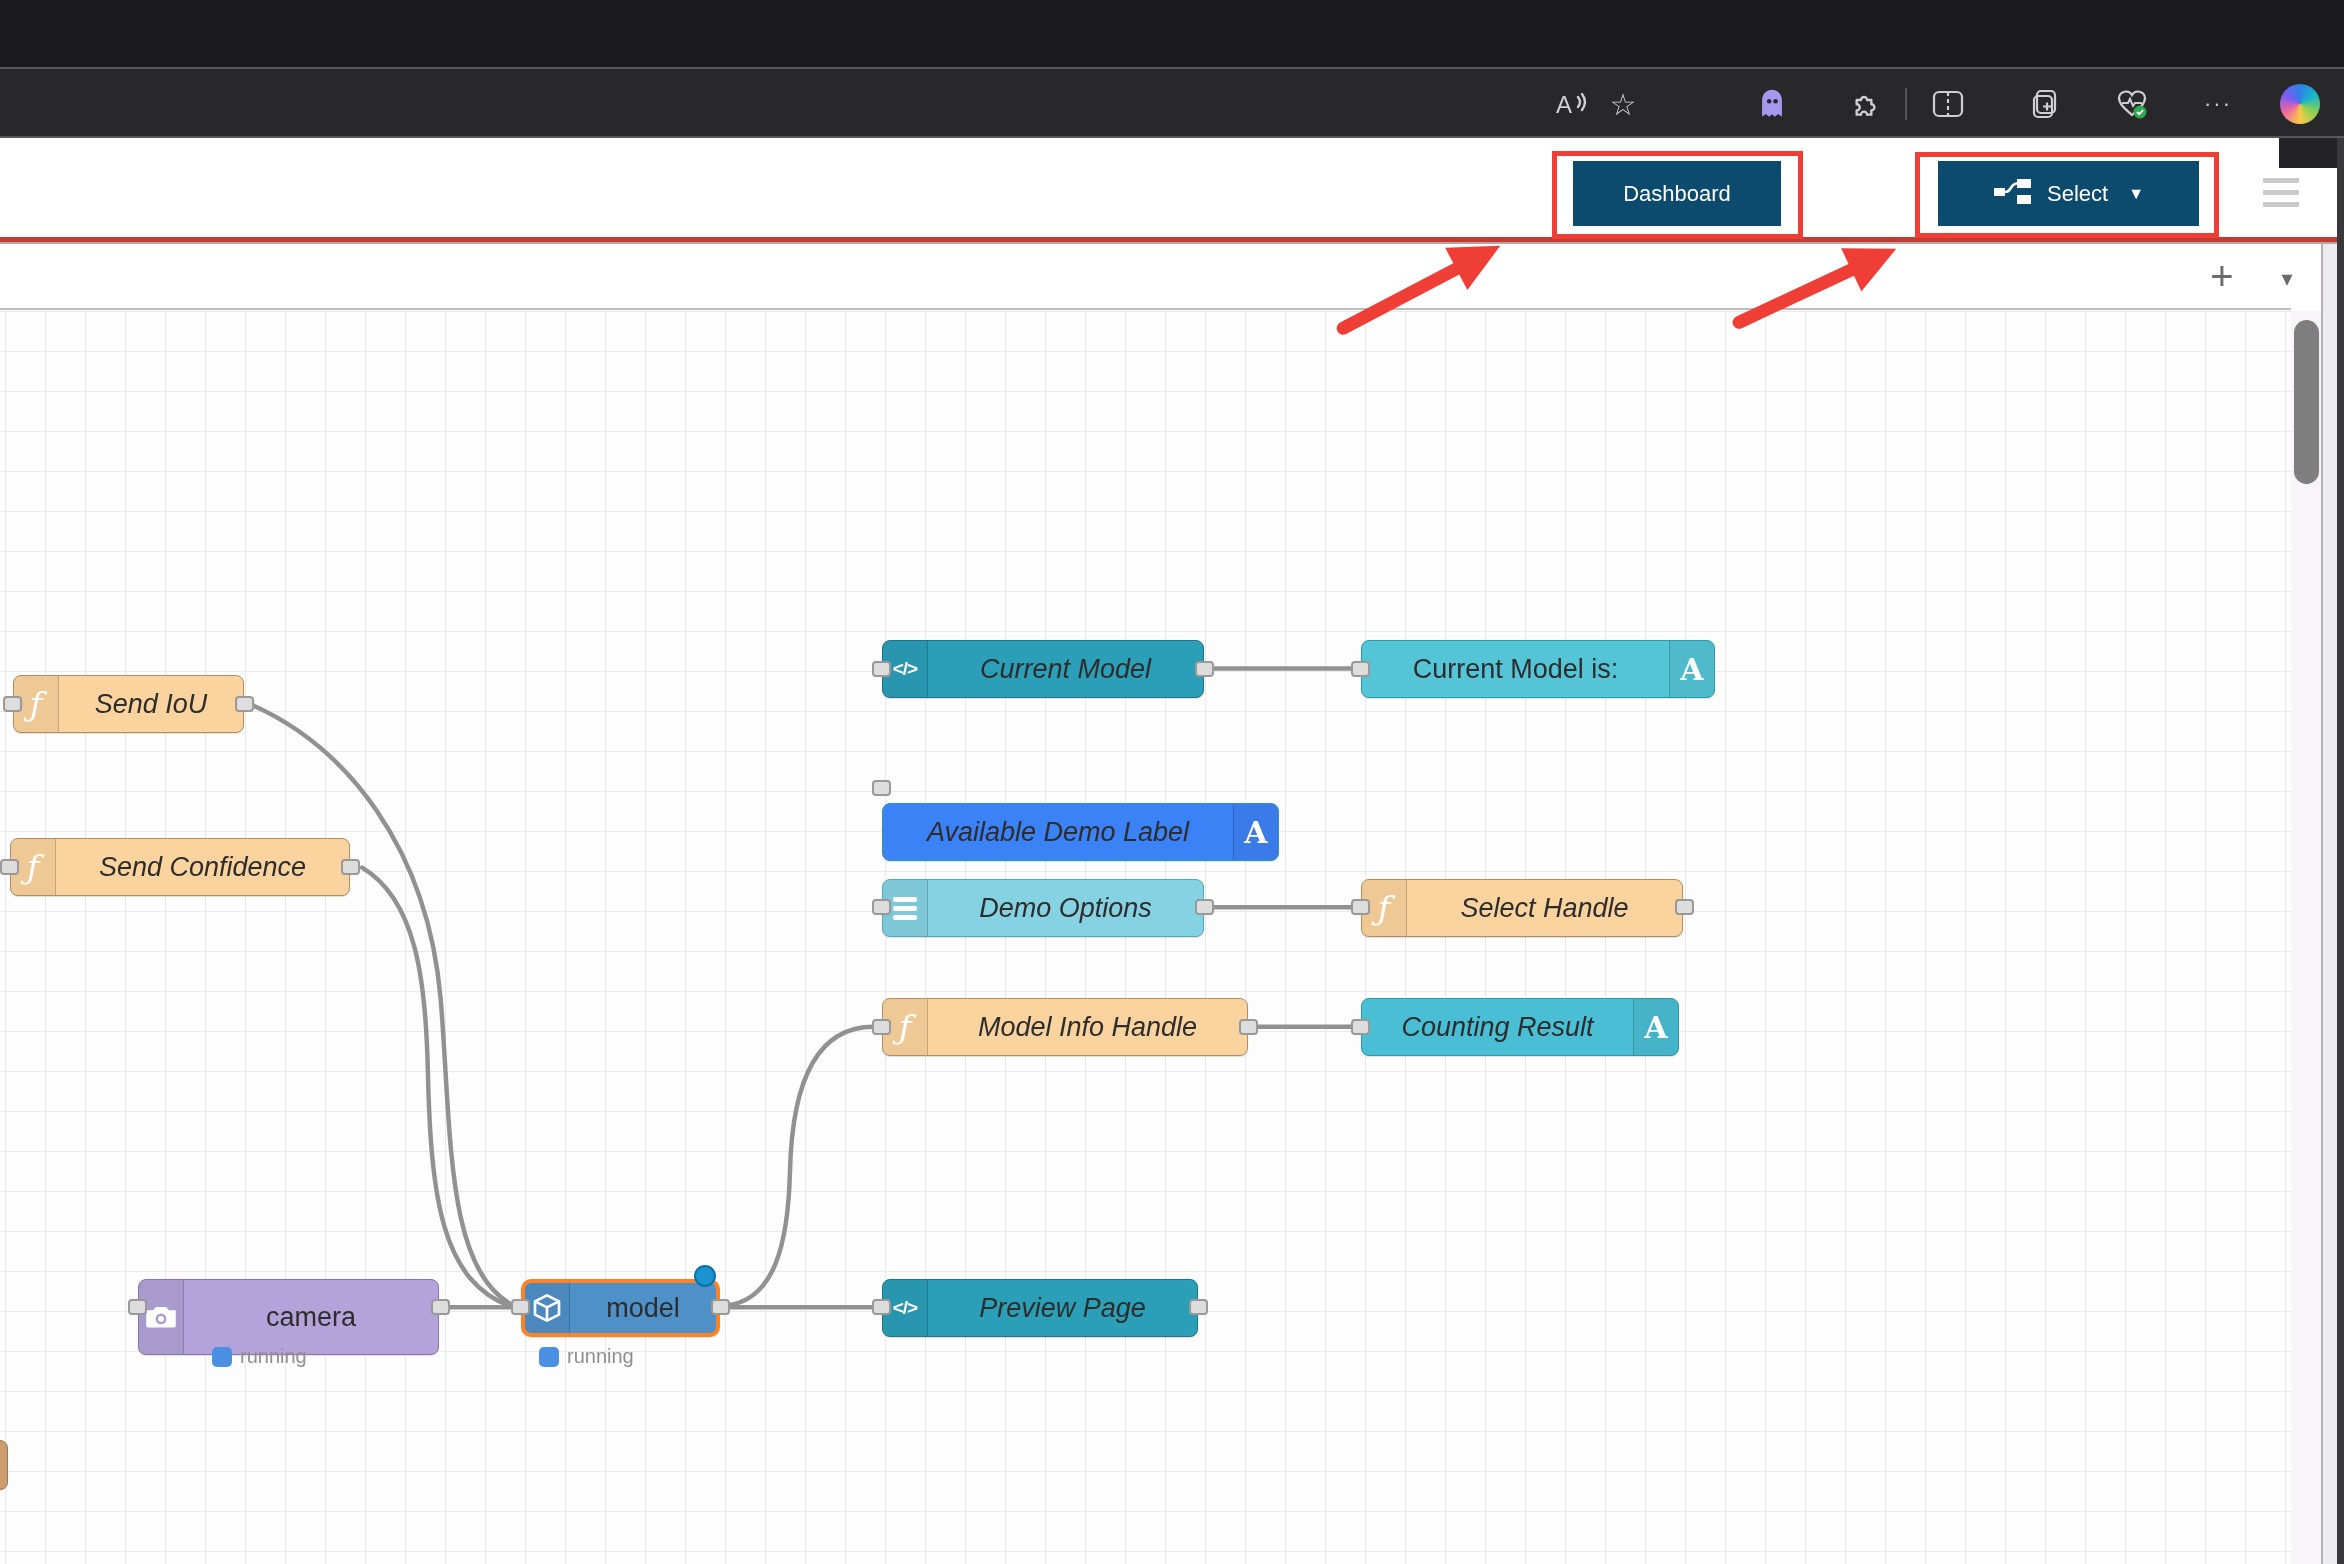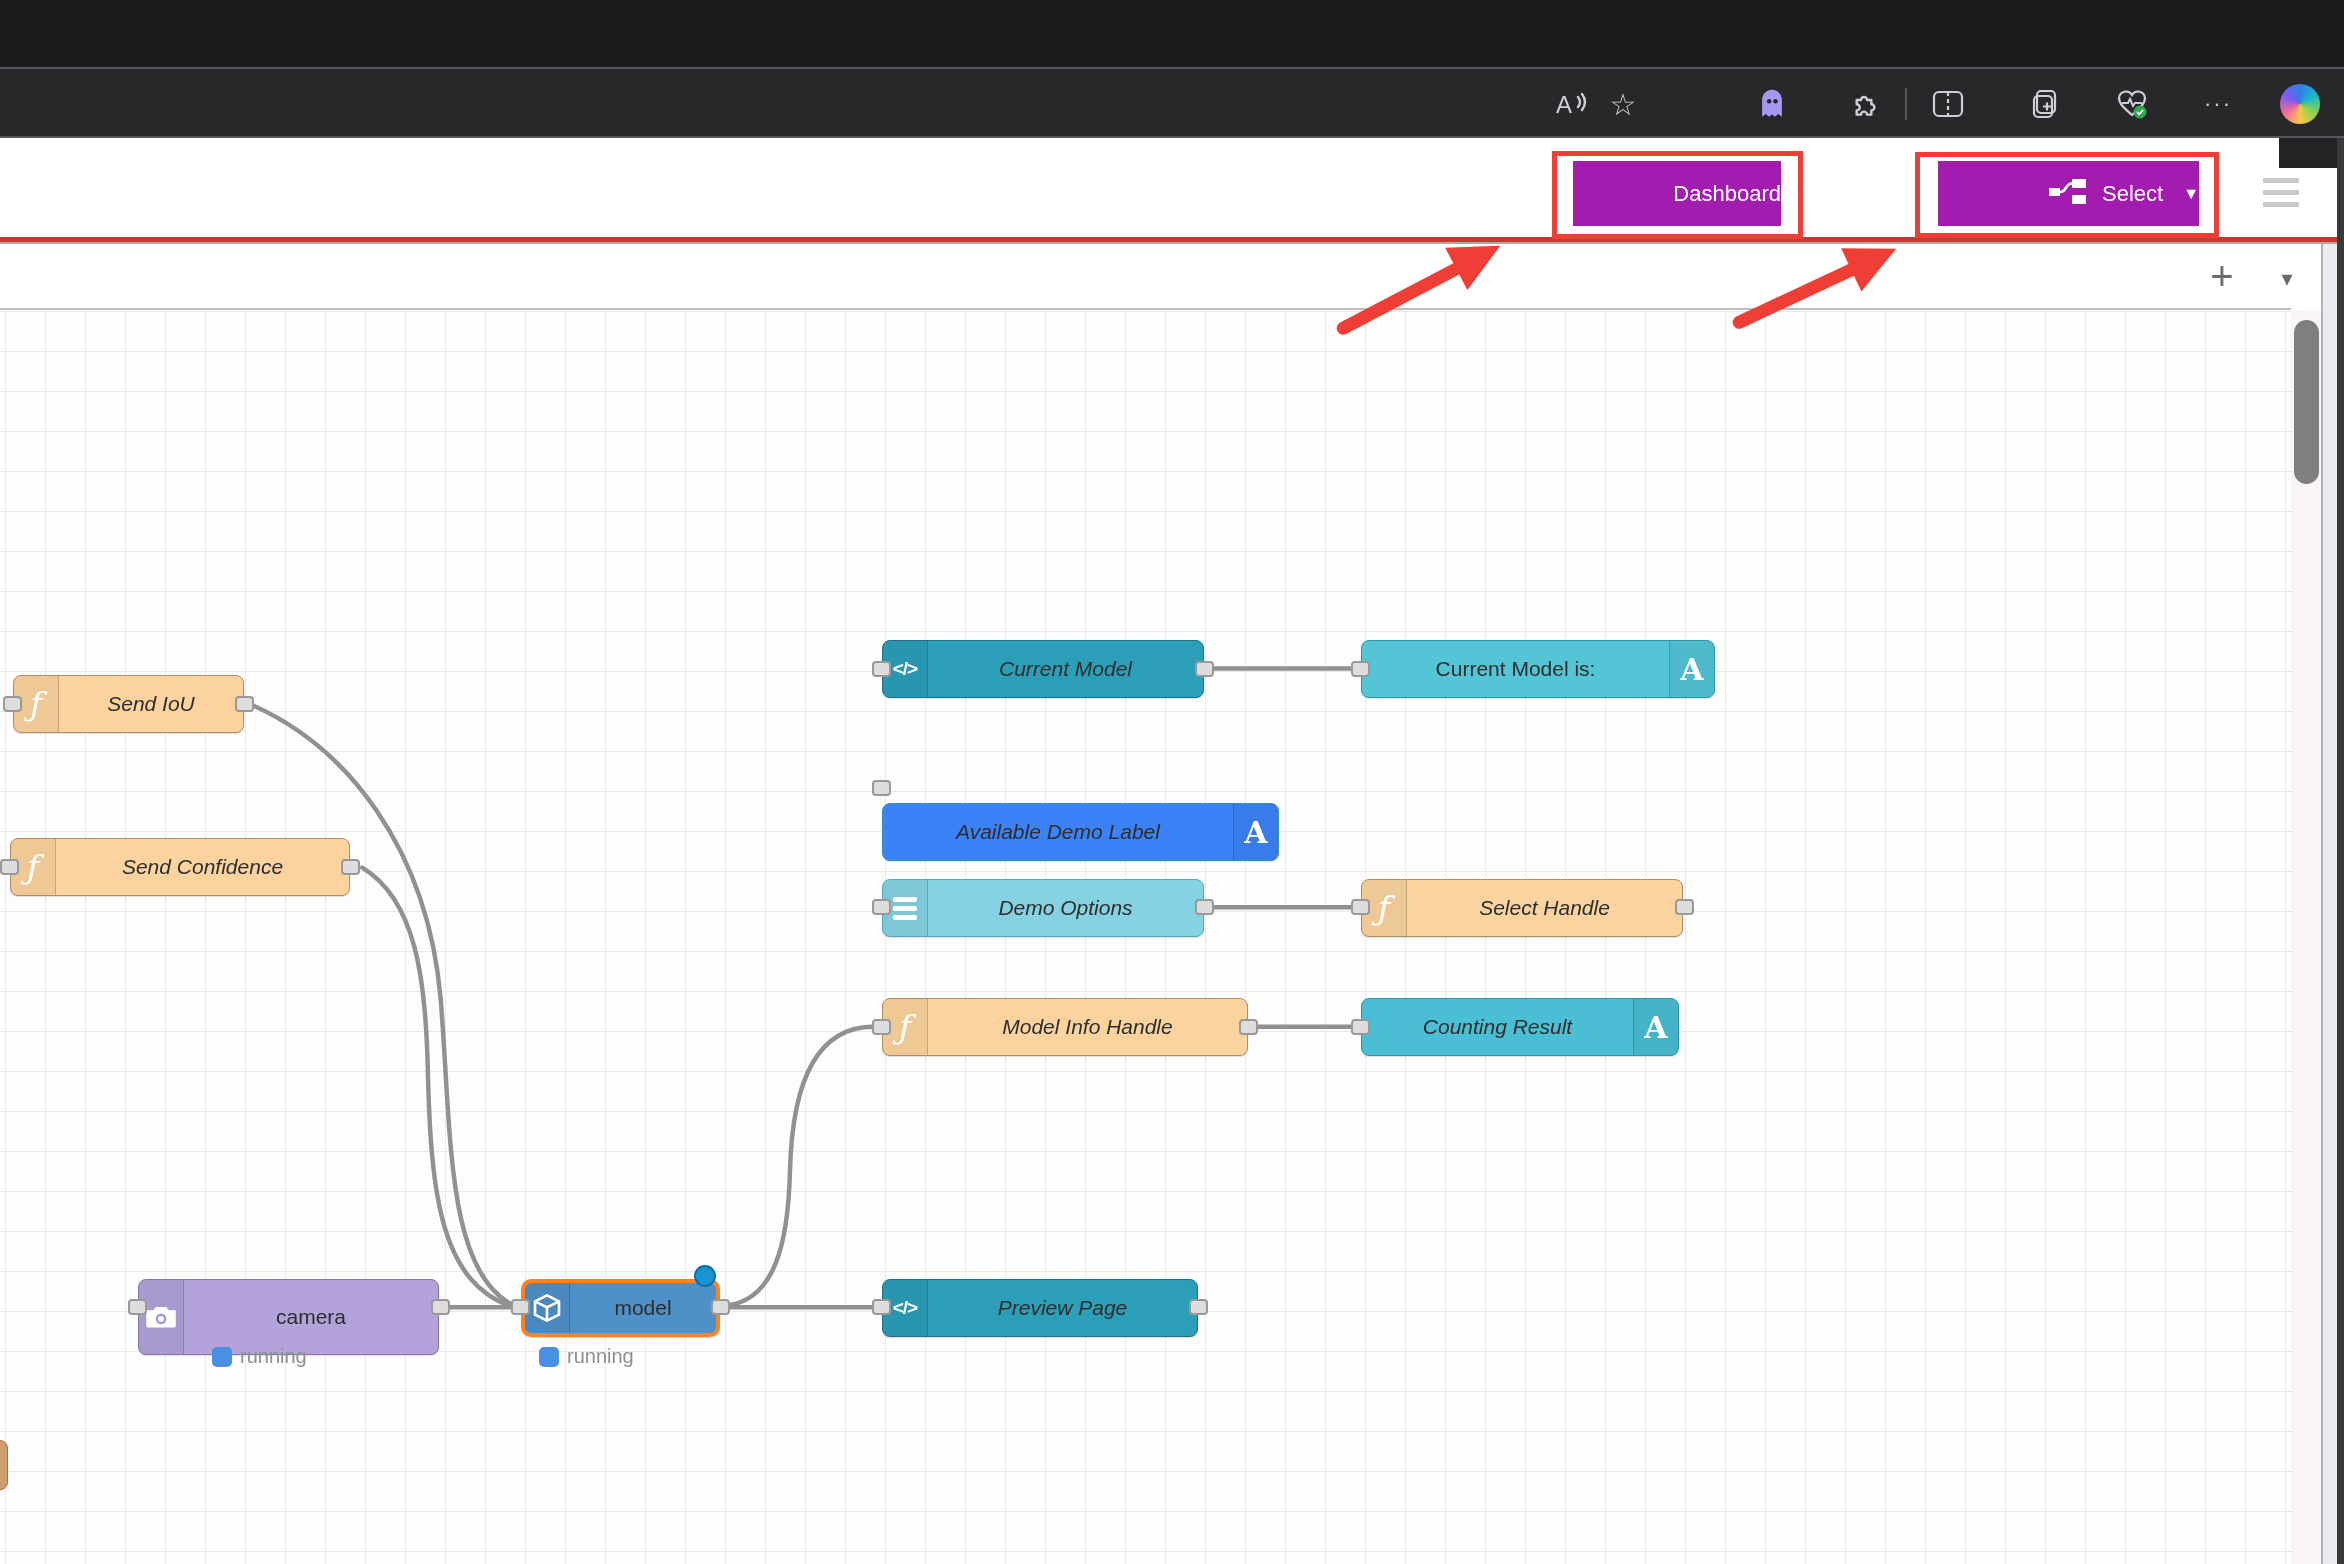--- a/index.html
+++ b/index.html
@@ -17,22 +17,22 @@
   .tb-ico{position:absolute;top:84px;height:40px;display:flex;align-items:center;justify-content:center;
           color:#cfcfd3;font-size:26px;cursor:default;}
   .tb-divider{position:absolute;top:88px;width:2px;height:32px;background:#56565a;}
   .copilot{width:40px;height:40px;border-radius:50%;
            background:conic-gradient(#2f7fe8,#18b7c9,#8bd14f,#f7c948,#ef6a9e,#7a5cf0,#2f7fe8);}
   .ghost-svg,.ico-svg{display:block;}
 
   
   .app-header{position:absolute;left:0;top:138px;width:2337px;height:99px;background:#fff;
               border-top-right-radius:16px;}
-  .btn-green{position:absolute;display:flex;align-items:center;justify-content:flex-end;gap:14px;
-             background:#a21caf;color:#fff;font-size:22px;cursor:pointer;}
+  .btn-green{position:absolute;display:flex;align-items:center;justify-content:center;gap:14px;
+             background:#0c4a6e;color:#fff;font-size:22px;cursor:pointer;}
   .nr-menu{position:absolute;left:2263px;top:178px;width:36px;height:29px;display:flex;
            flex-direction:column;justify-content:space-between;cursor:pointer;}
   .nr-menu i{display:block;height:5px;background:#c9c9c9;border-radius:1px;}
 
   
   .red-line{position:absolute;left:0;width:2337px;background:#c23a31;z-index:6;}
   .red-line-shadow{position:absolute;left:0;width:2337px;height:2px;background:#b4a6a4;z-index:6;}
   .red-box{position:absolute;border:5px solid #ee3e35;box-sizing:border-box;z-index:7;background:transparent;}
   .annot-svg{position:absolute;left:0;top:0;width:2344px;height:1564px;z-index:8;pointer-events:none;}
 
@@ -47,21 +47,21 @@
   
   .canvas{position:absolute;left:0;top:311px;width:2291px;height:1253px;background:#fdfdfd;
           background-image:linear-gradient(#e9e9e9 1px,transparent 1px),
                            linear-gradient(90deg,#e9e9e9 1px,transparent 1px);
           background-size:40px 40px;background-position:5px 0px;}
   .flow-layer{position:absolute;left:0;top:0;width:2344px;height:1564px;z-index:3;}
   .wires-svg{position:absolute;left:0;top:0;width:2344px;height:1564px;}
   .node{position:absolute;height:58px;border-radius:8px;box-sizing:border-box;display:flex;
         align-items:stretch;cursor:move;box-shadow:0 1px 1px rgba(0,0,0,.12);}
   .node .nlabel{flex:1;display:flex;align-items:center;justify-content:center;
-        font-size:21px;color:#2d2d2d;white-space:nowrap;padding:0 10px;}
+        font-size:27px;color:#2d2d2d;white-space:nowrap;padding:0 10px;}
   .icon-sec{width:44px;display:flex;align-items:center;justify-content:center;
         background:rgba(0,0,0,0.05);color:#fff;}
   .icon-sec.left{border-right:1px solid rgba(0,0,0,0.18);border-radius:7px 0 0 7px;}
   .icon-sec.right{border-left:1px solid rgba(0,0,0,0.18);border-radius:0 7px 7px 0;}
   .gly-f{font-family:"DejaVu Serif",serif;font-style:italic;font-size:34px;line-height:1;}
   .gly-code{font-weight:bold;font-size:19px;letter-spacing:-1px;}
   .gly-A{font-family:"DejaVu Serif",serif;font-weight:bold;font-size:30px;}
   .gly-list{display:flex;flex-direction:column;gap:4px;}
   .gly-list i{display:block;width:24px;height:5px;background:#fff;border-radius:2px;}
   .port{position:absolute;width:19px;height:16px;background:#ddd;border:2px solid #999;

